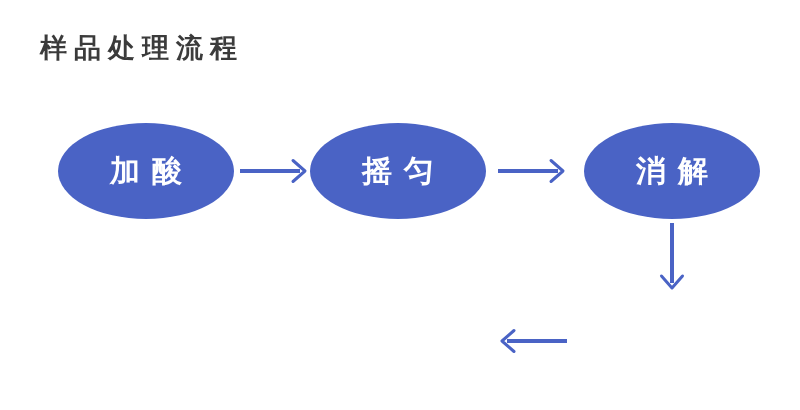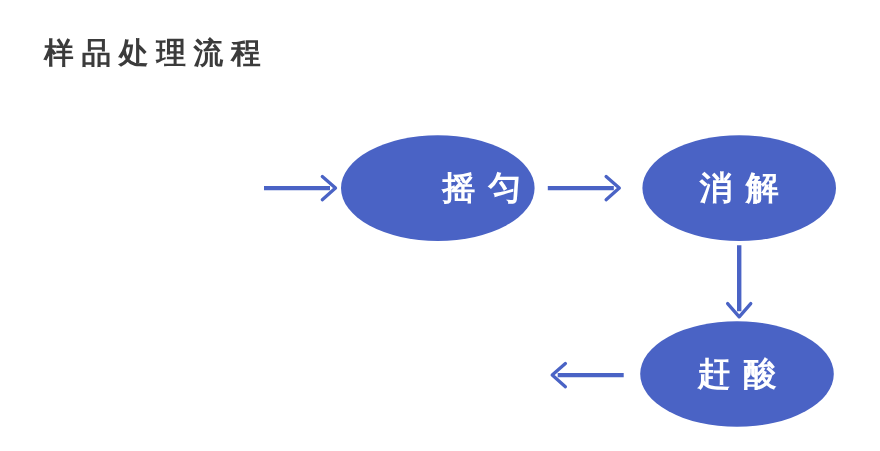--- a/index.html
+++ b/index.html
@@ -33,21 +33,21 @@
   }
   .node-label {
     color: var(--node-text, #ffffff);
     font-size: 30px;
     font-weight: bold;
     letter-spacing: 12px;
     padding-left: 12px; 
     white-space: nowrap;
   }
   .node-add-acid      { left: 58px;  top: 123px; }
-  .node-shake-well    { left: 310px; top: 123px; justify-content: flex-end; }
+  .node-shake-well    { left: 310px; top: 123px; }
   .node-digest        { left: 584px; top: 123px; }
   .node-fix-volume    { left: 314px; top: 292px; }
   .node-drive-off-acid{ left: 582px; top: 292px; }
   .arrow { position: absolute; display: block; }
   .arrow .shaft {
     stroke: var(--arrow, #4a63c5);
     stroke-width: 4;
     fill: none;
   }
   .arrow .head {
@@ -62,30 +62,30 @@
   .arrow-3 { left: 657px; top: 222px; }
   .arrow-4 { left: 497px; top: 326px; }
 </style>
 </head>
 <body>
 
 <div class="canvas">
 
   <div class="title">样品处理流程</div>
 
+  <div class="node node-add-acid">
+    <span class="node-label">加酸</span>
+  </div>
   <div class="node node-shake-well">
     <span class="node-label">摇匀</span>
   </div>
   <div class="node node-digest">
     <span class="node-label">消解</span>
   </div>
 
-  <div class="node node-drive-off-acid">
-    <span class="node-label">赶酸</span>
-  </div>
 
   <svg class="arrow arrow-1" width="72" height="30" viewBox="0 0 72 30">
     <line class="shaft" x1="2" y1="15" x2="62" y2="15"></line>
     <polyline class="head" points="55,4.5 67,15 55,25.5"></polyline>
   </svg>
 
   <svg class="arrow arrow-2" width="72" height="30" viewBox="0 0 72 30">
     <line class="shaft" x1="2" y1="15" x2="62" y2="15"></line>
     <polyline class="head" points="55,4.5 67,15 55,25.5"></polyline>
   </svg>

